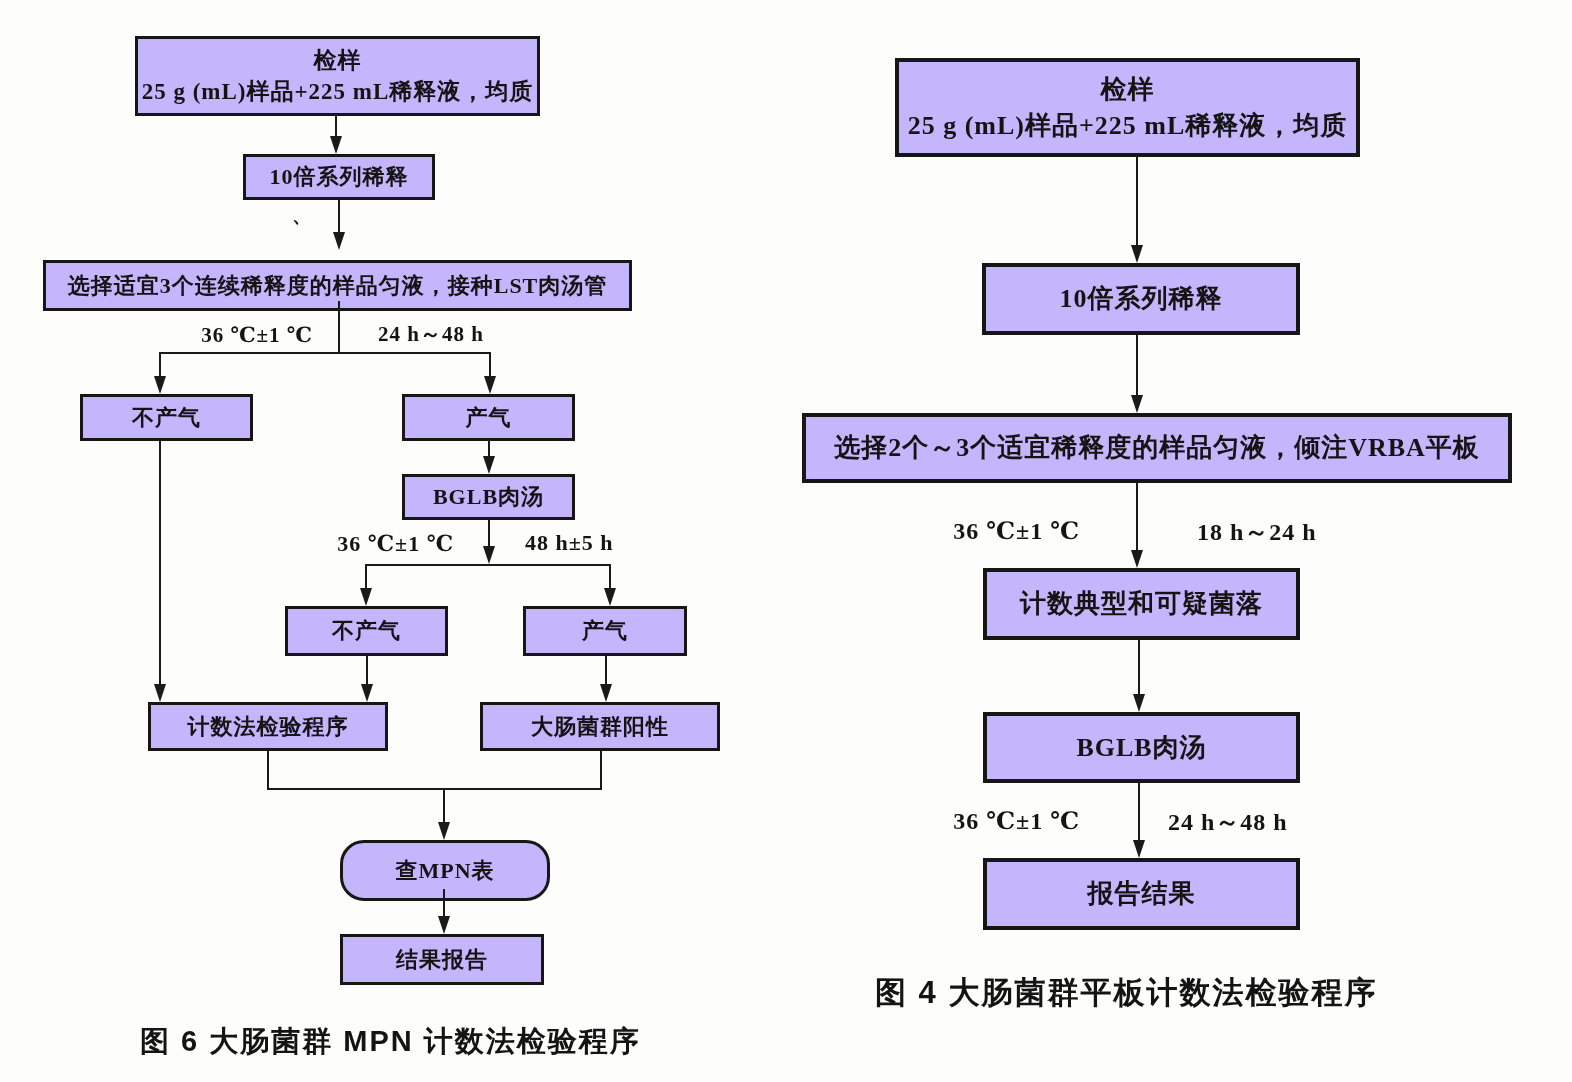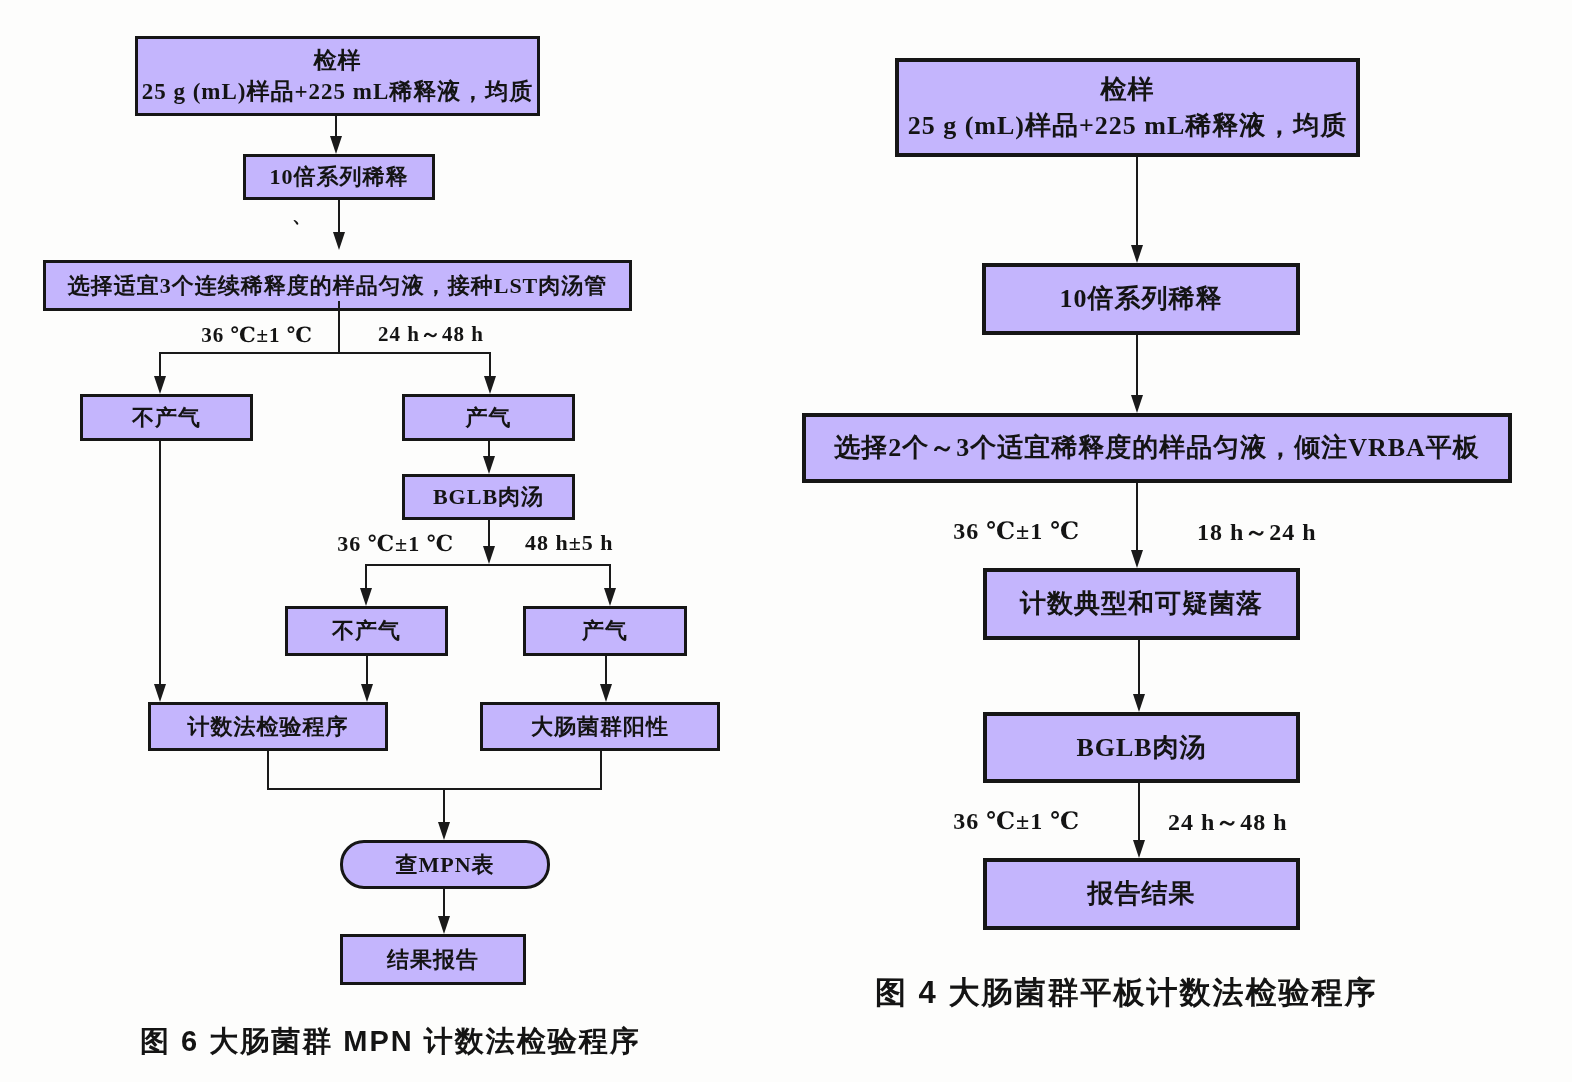--- a/index.html
+++ b/index.html
@@ -116,28 +116,28 @@
     <div class="box fs22" style="left:480px;top:702px;width:240px;height:49px;">
       <span>大肠菌群阳性</span>
     </div>
 
     <div class="vline" style="left:267px;top:751px;height:37px;"></div>
     <div class="vline" style="left:600px;top:751px;height:37px;"></div>
     <div class="hline" style="left:267px;top:788px;width:335px;"></div>
     <div class="vline" style="left:443px;top:788px;height:34px;"></div>
     <div class="ah" style="left:438px;top:822px;"></div>
 
-    <div class="box fs22" style="left:340px;top:840px;width:210px;height:49px;border-radius:24px;">
+    <div class="box fs22" style="left:340px;top:840px;width:210px;height:61px;border-radius:24px;">
       <span>查MPN表</span>
     </div>
 
     <div class="vline" style="left:443px;top:889px;height:27px;"></div>
     <div class="ah" style="left:438px;top:916px;"></div>
 
-    <div class="box fs22" style="left:340px;top:934px;width:186px;height:51px;">
+    <div class="box fs22" style="left:340px;top:934px;width:204px;height:51px;">
       <span>结果报告</span>
     </div>
 
     <div class="cap" style="left:140px;top:1022px;font-size:29px;">图 6  大肠菌群 MPN 计数法检验程序</div>
   </div>
 
   <div>
 
     <div class="box thick fs26" style="left:895px;top:58px;width:465px;height:99px;">
       <span>检样</span>

